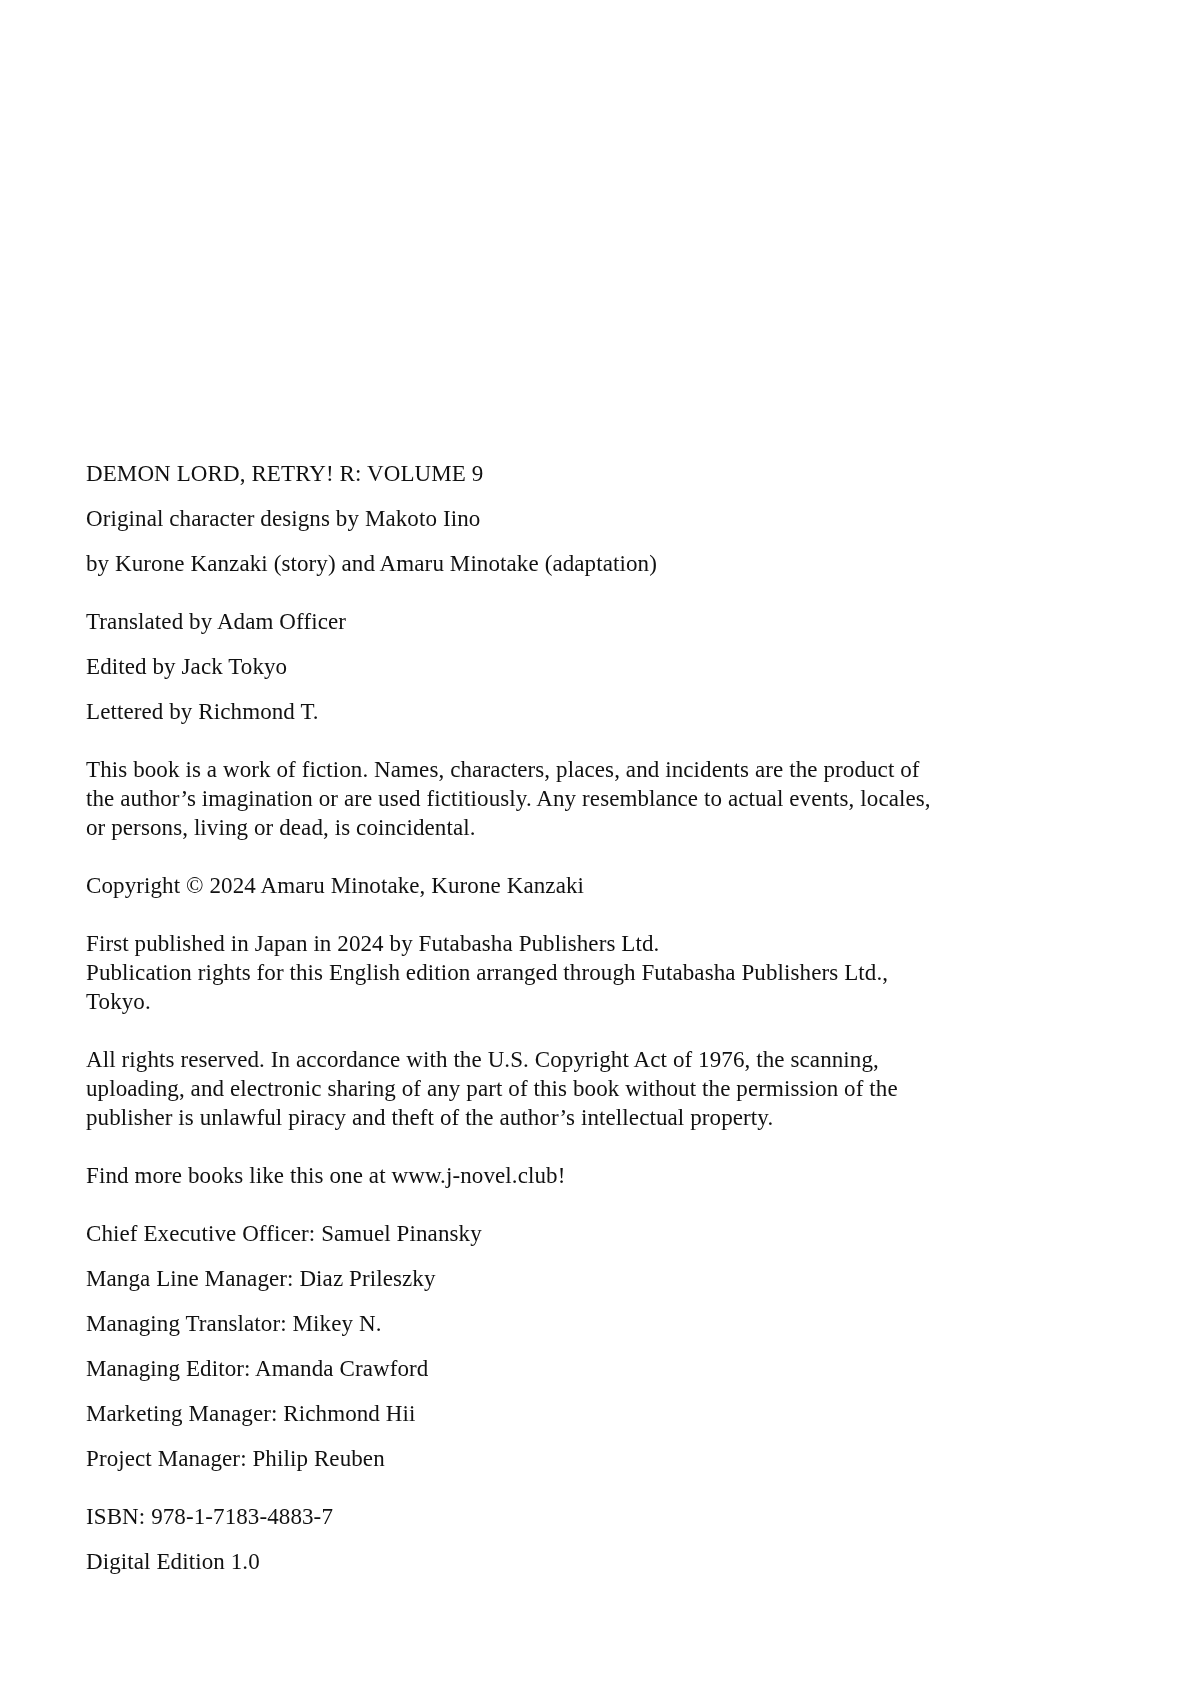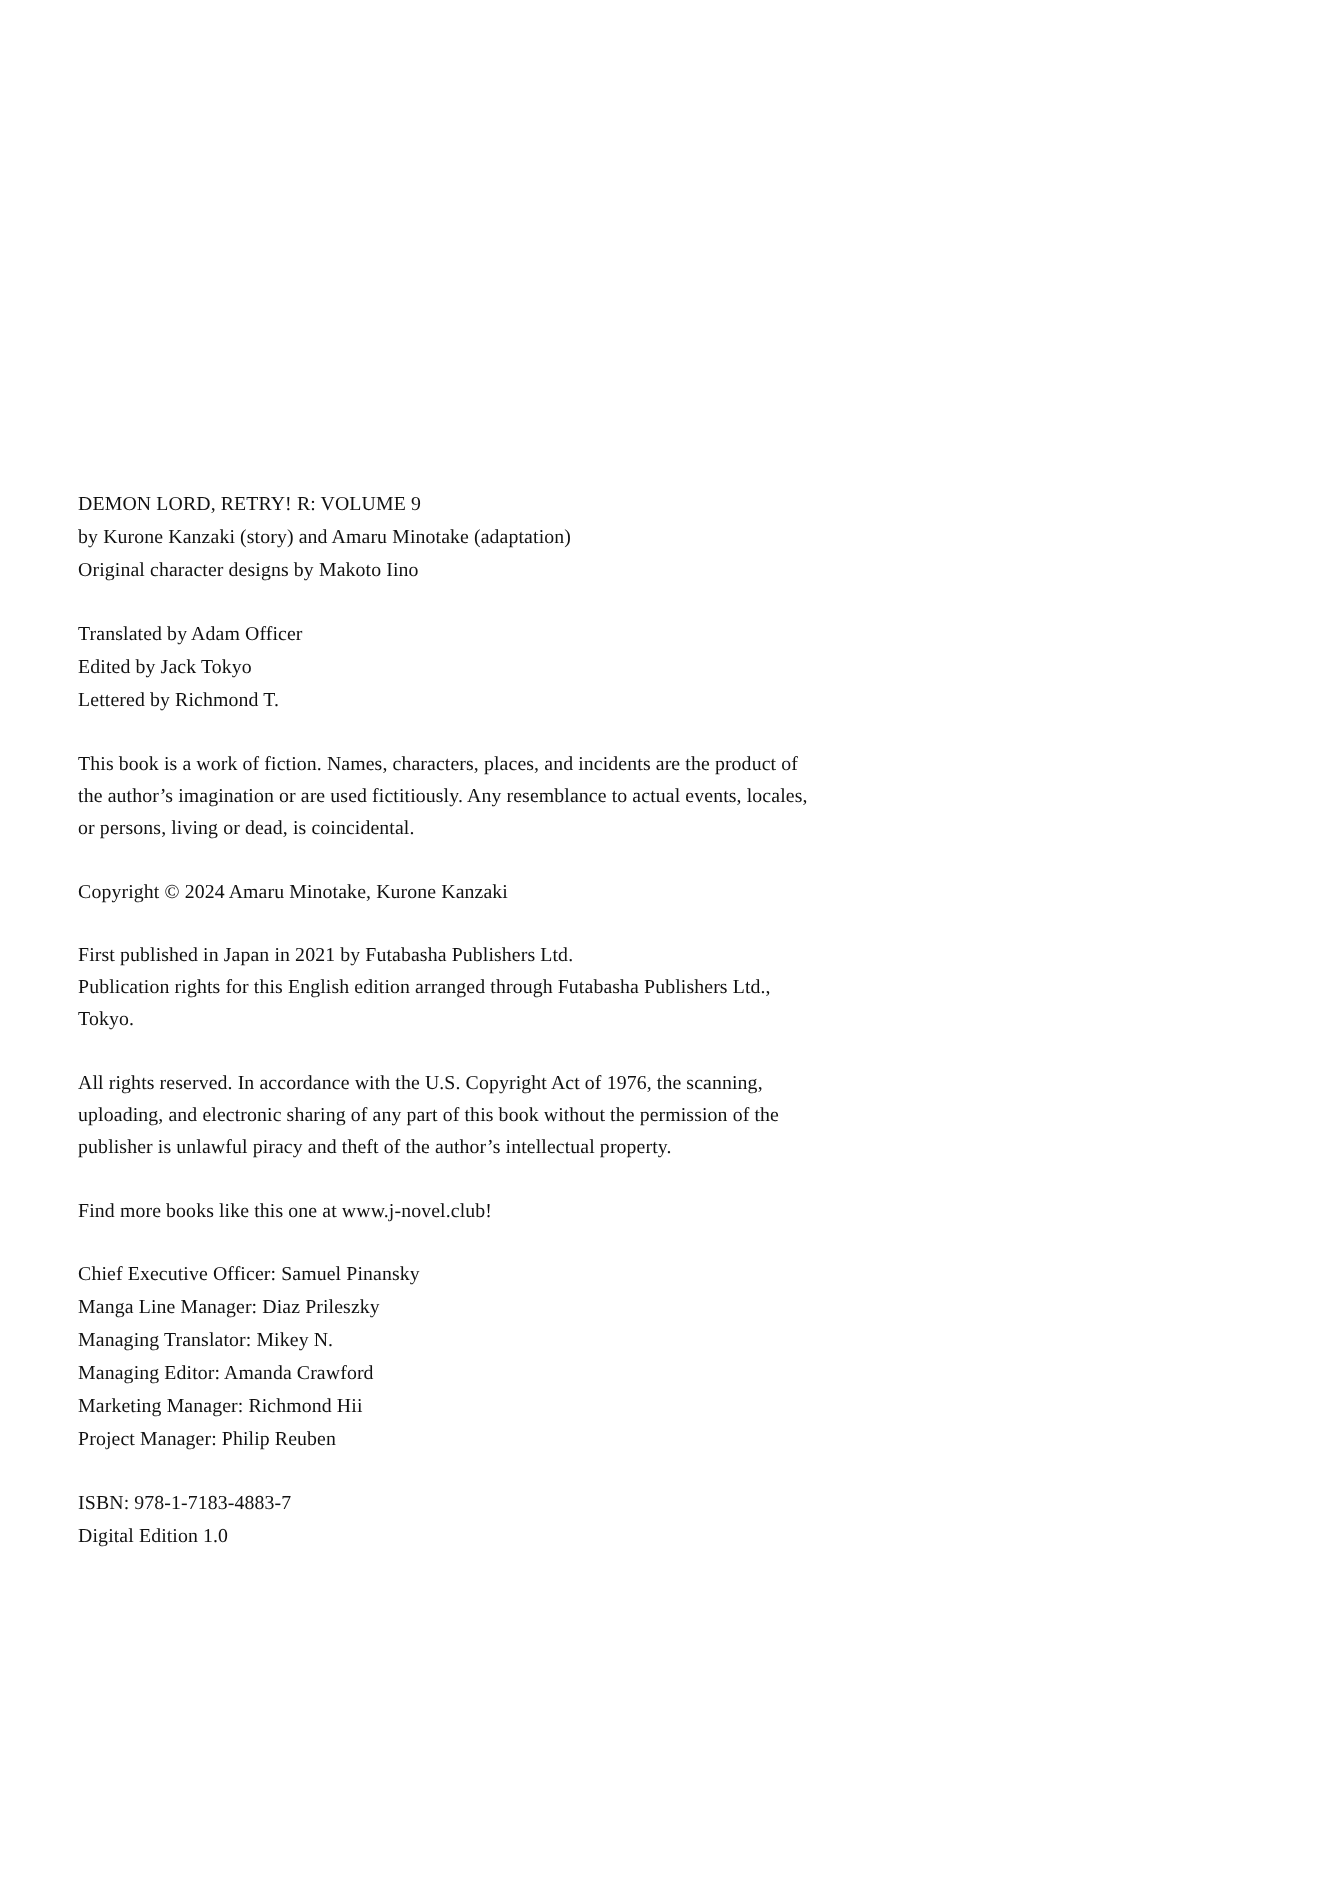--- a/index.html
+++ b/index.html
@@ -15,62 +15,62 @@
     color: #111111;
     overflow: hidden;
   }
   .page {
     position: absolute;
     top: 443px;
     left: 70px;
     width: 1010px;
   }
   .page p {
-    margin: 1px;
-    font-size: 18px;
+    margin: 16px;
+    font-size: 23px;
     line-height: 29px;
     white-space: pre-line;
     letter-spacing: 0.1px;
   }
   .block {
     margin: 0 0 29px 0;
     padding: 0;
     border: 0;
   }
   section.block { display: block; }
 </style>
 </head>
 <body>
 
 <div class="page">
 
   <section class="block">
     <p>DEMON LORD, RETRY! R: VOLUME 9</p>
+    <p>Original character designs by Makoto Iino</p>
     <p>by Kurone Kanzaki (story) and Amaru Minotake (adaptation)</p>
-    <p>Original character designs by Makoto Iino</p>
   </section>
 
   <section class="block">
     <p>Translated by Adam Officer</p>
     <p>Edited by Jack Tokyo</p>
     <p>Lettered by Richmond T.</p>
   </section>
 
   <section class="block">
     <p>This book is a work of fiction. Names, characters, places, and incidents are the product of
 the author’s imagination or are used fictitiously. Any resemblance to actual events, locales,
 or persons, living or dead, is coincidental.</p>
   </section>
 
   <section class="block">
     <p>Copyright © 2024 Amaru Minotake, Kurone Kanzaki</p>
   </section>
 
   <section class="block">
-    <p>First published in Japan in 2021 by Futabasha Publishers Ltd.
+    <p>First published in Japan in 2024 by Futabasha Publishers Ltd.
 Publication rights for this English edition arranged through Futabasha Publishers Ltd.,
 Tokyo.</p>
   </section>
 
   <section class="block">
     <p>All rights reserved. In accordance with the U.S. Copyright Act of 1976, the scanning,
 uploading, and electronic sharing of any part of this book without the permission of the
 publisher is unlawful piracy and theft of the author’s intellectual property.</p>
   </section>
 

